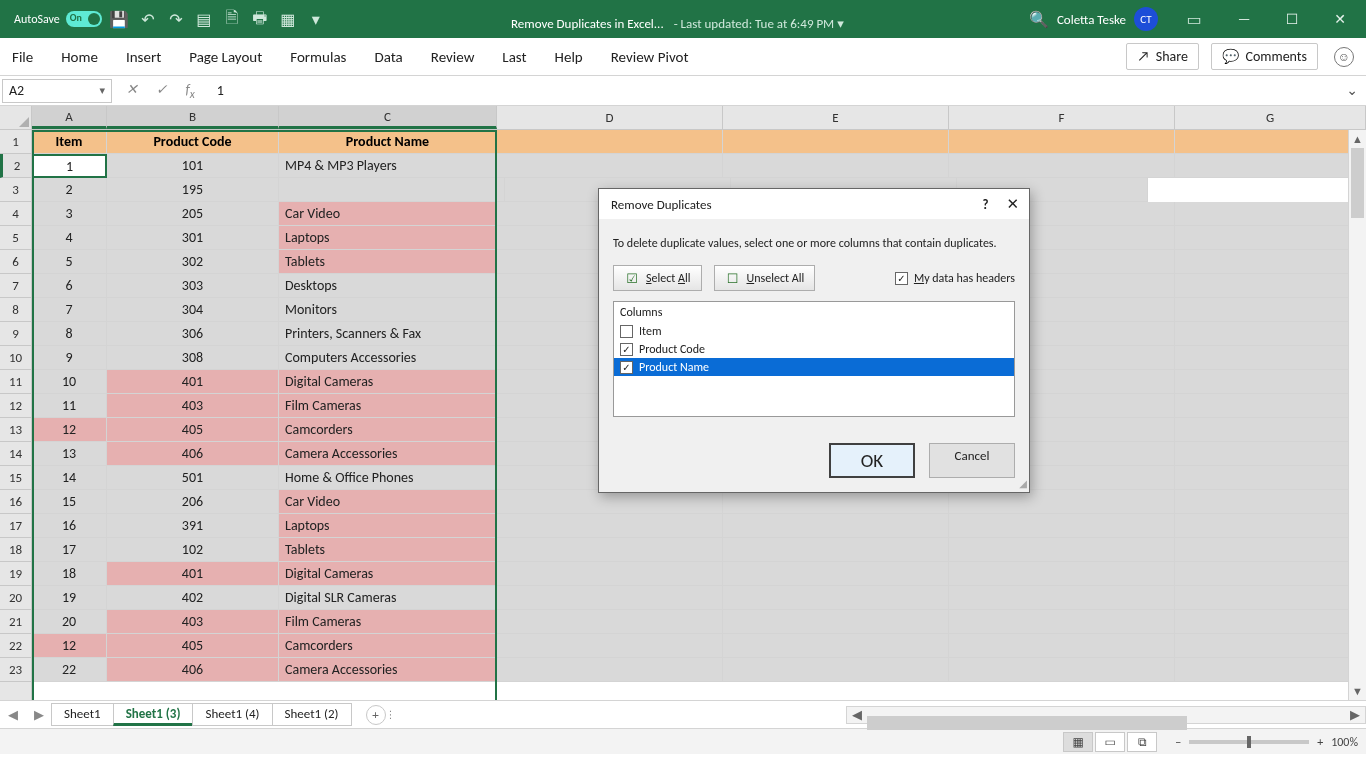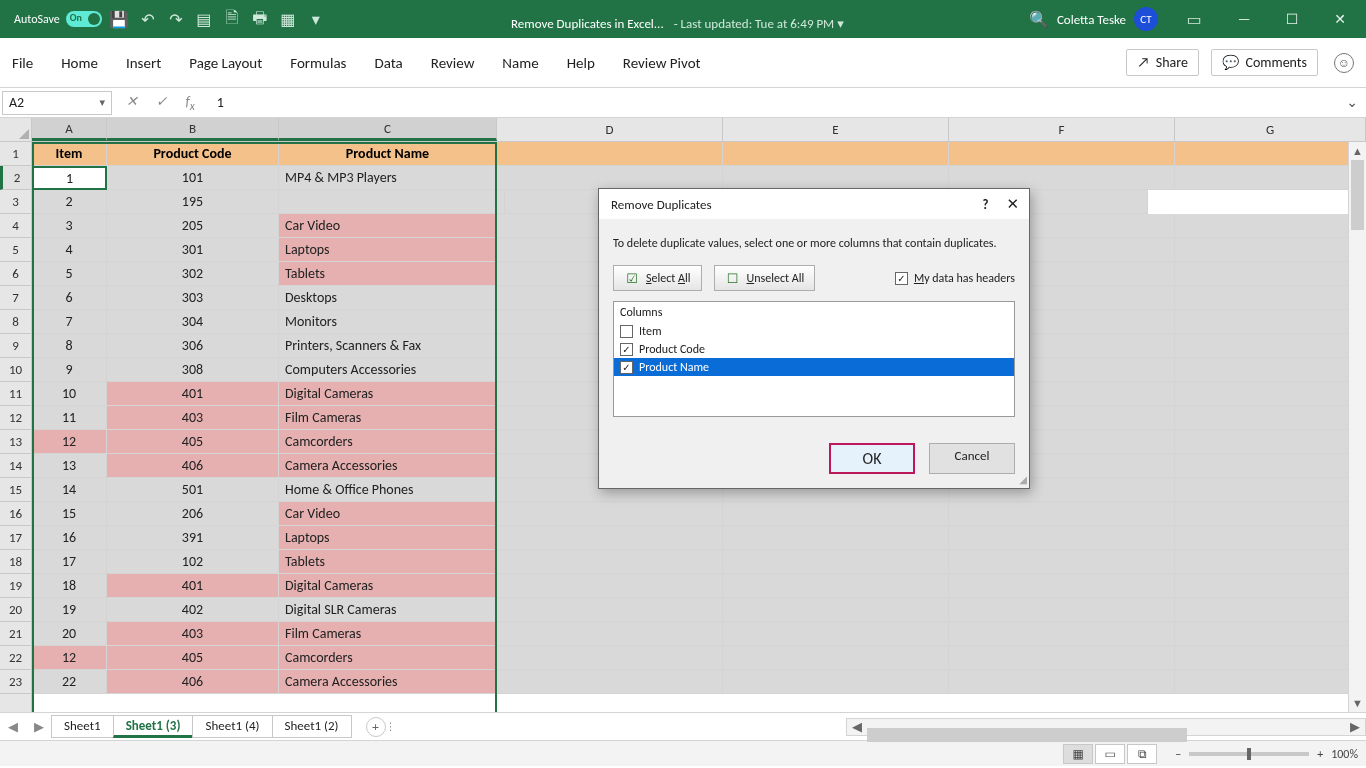--- a/index.html
+++ b/index.html
@@ -14,21 +14,21 @@
 .qat-icon { width: 20px; height: 20px; display: flex; align-items: center; justify-content: center; color:#cfe8db; font-size: 16px;}
 .title-center { flex: 1; display: flex; align-items: center; justify-content: center; gap: 10px; font-size: 13px; color: #e6f2ec; margin-top: 8px;}
 .title-center .fname { color: #fff; }
 .title-center .lup { color: #cfe8db; }
 .user { display: flex; align-items: center; gap: 8px; font-size: 13px; }
 .user .uinit { width: 24px; height: 24px; border-radius: 50%; background: #1d4ed8; display:flex;align-items:center;justify-content:center;font-size:11px;}
 .winbtns { display: flex; gap: 24px; margin-left: 20px; margin-right: 10px; font-size: 14px; color:#e6f2ec;}
 .winbtns span { width: 24px; text-align:center; cursor:pointer;}
 
 
-.ribbon { height: 50px; background: #fff; border-bottom: 1px solid #d4d4d4; display: flex; align-items: center; padding: 0 12px; gap: 28px; font-size: 15px; color: #222;}
+.ribbon { height: 38px; background: #fff; border-bottom: 1px solid #d4d4d4; display: flex; align-items: center; padding: 0 12px; gap: 28px; font-size: 15px; color: #222;}
 .ribbon .tab { cursor: pointer; }
 .ribbon-right { margin-left: auto; display: flex; align-items: center; gap: 12px;}
 .rbtn { border: 1px solid #c8c8c8; padding: 4px 10px; border-radius: 2px; font-size: 14px; display:flex; align-items:center; gap:6px; cursor:pointer;}
 .face { width:20px;height:20px;border-radius:50%;border:1px solid #777;display:flex;align-items:center;justify-content:center;font-size:12px;color:#555;margin-left:4px;}
 
 
 .fbar { height: 30px; border-bottom: 1px solid #d4d4d4; display: flex; align-items: center; font-size: 14px; }
 .namebox { width: 110px; border: 1px solid #c8c8c8; margin: 2px 2px; padding: 2px 6px; display:flex; align-items:center; justify-content:space-between; height:24px;}
 .fbicons { display: flex; gap: 18px; padding: 0 12px; color: #888; font-style: italic; }
 .fbval { flex:1; padding: 0 10px; }
@@ -100,21 +100,21 @@
 .dbtn .ic{width:16px;height:16px;display:flex;align-items:center;justify-content:center;font-size:13px;color:#2a722a;}
 .hdrchk{margin-left:auto;display:flex;align-items:center;gap:6px;font-size:12px;}
 .hdrchk u{text-decoration:underline;}
 .colbox{border:1px solid #999;background:#fff;height:116px;overflow:auto;}
 .colbox .lbl{padding:3px 6px;font-size:12px;color:#222;}
 .colbox .item{display:flex;align-items:center;gap:6px;padding:2px 6px;font-size:12px;}
 .colbox .item.sel{background:#0a6cd6;color:#fff;}
 .chk{width:13px;height:13px;border:1px solid #666;background:#fff;display:flex;align-items:center;justify-content:center;font-size:10px;color:#222;}
 .chk.checked::after{content:"✓";}
 .dlg-footer{display:flex;justify-content:flex-end;gap:14px;padding:10px 14px 14px;}
-.okbtn{width:86px;padding:4px 0;text-align:center;border:2px solid #be185d;background:#e5f1fb;font-size:16px;cursor:pointer;}
+.okbtn{width:86px;padding:4px 0;text-align:center;border:2px solid #404040;background:#e5f1fb;font-size:19px;cursor:pointer;}
 .cancelbtn{width:86px;padding:4px 0;text-align:center;border:1px solid #adadad;background:#e1e1e1;font-size:13px;cursor:pointer;}
 .resize-grip{position:absolute;right:2px;bottom:2px;color:#aaa;font-size:10px;}
 u{text-decoration:underline;}
 </style>
 </head>
 <body>
 
 <div class="titlebar">
   <div class="autosave">
     <span>AutoSave</span>
@@ -149,21 +149,21 @@
 </div>
 
 <div class="ribbon">
   <span class="tab">File</span>
   <span class="tab">Home</span>
   <span class="tab">Insert</span>
   <span class="tab">Page Layout</span>
   <span class="tab">Formulas</span>
   <span class="tab">Data</span>
   <span class="tab">Review</span>
-  <span class="tab">Name</span>
+  <span class="tab">Last</span>
   <span class="tab">Help</span>
   <span class="tab">Review Pivot</span>
   <div class="ribbon-right">
     <div class="rbtn">
         <span>↗</span>
         <span>Share</span>
       </div>
     <div class="rbtn">
         <span>💬</span>
         <span>Comments</span>

